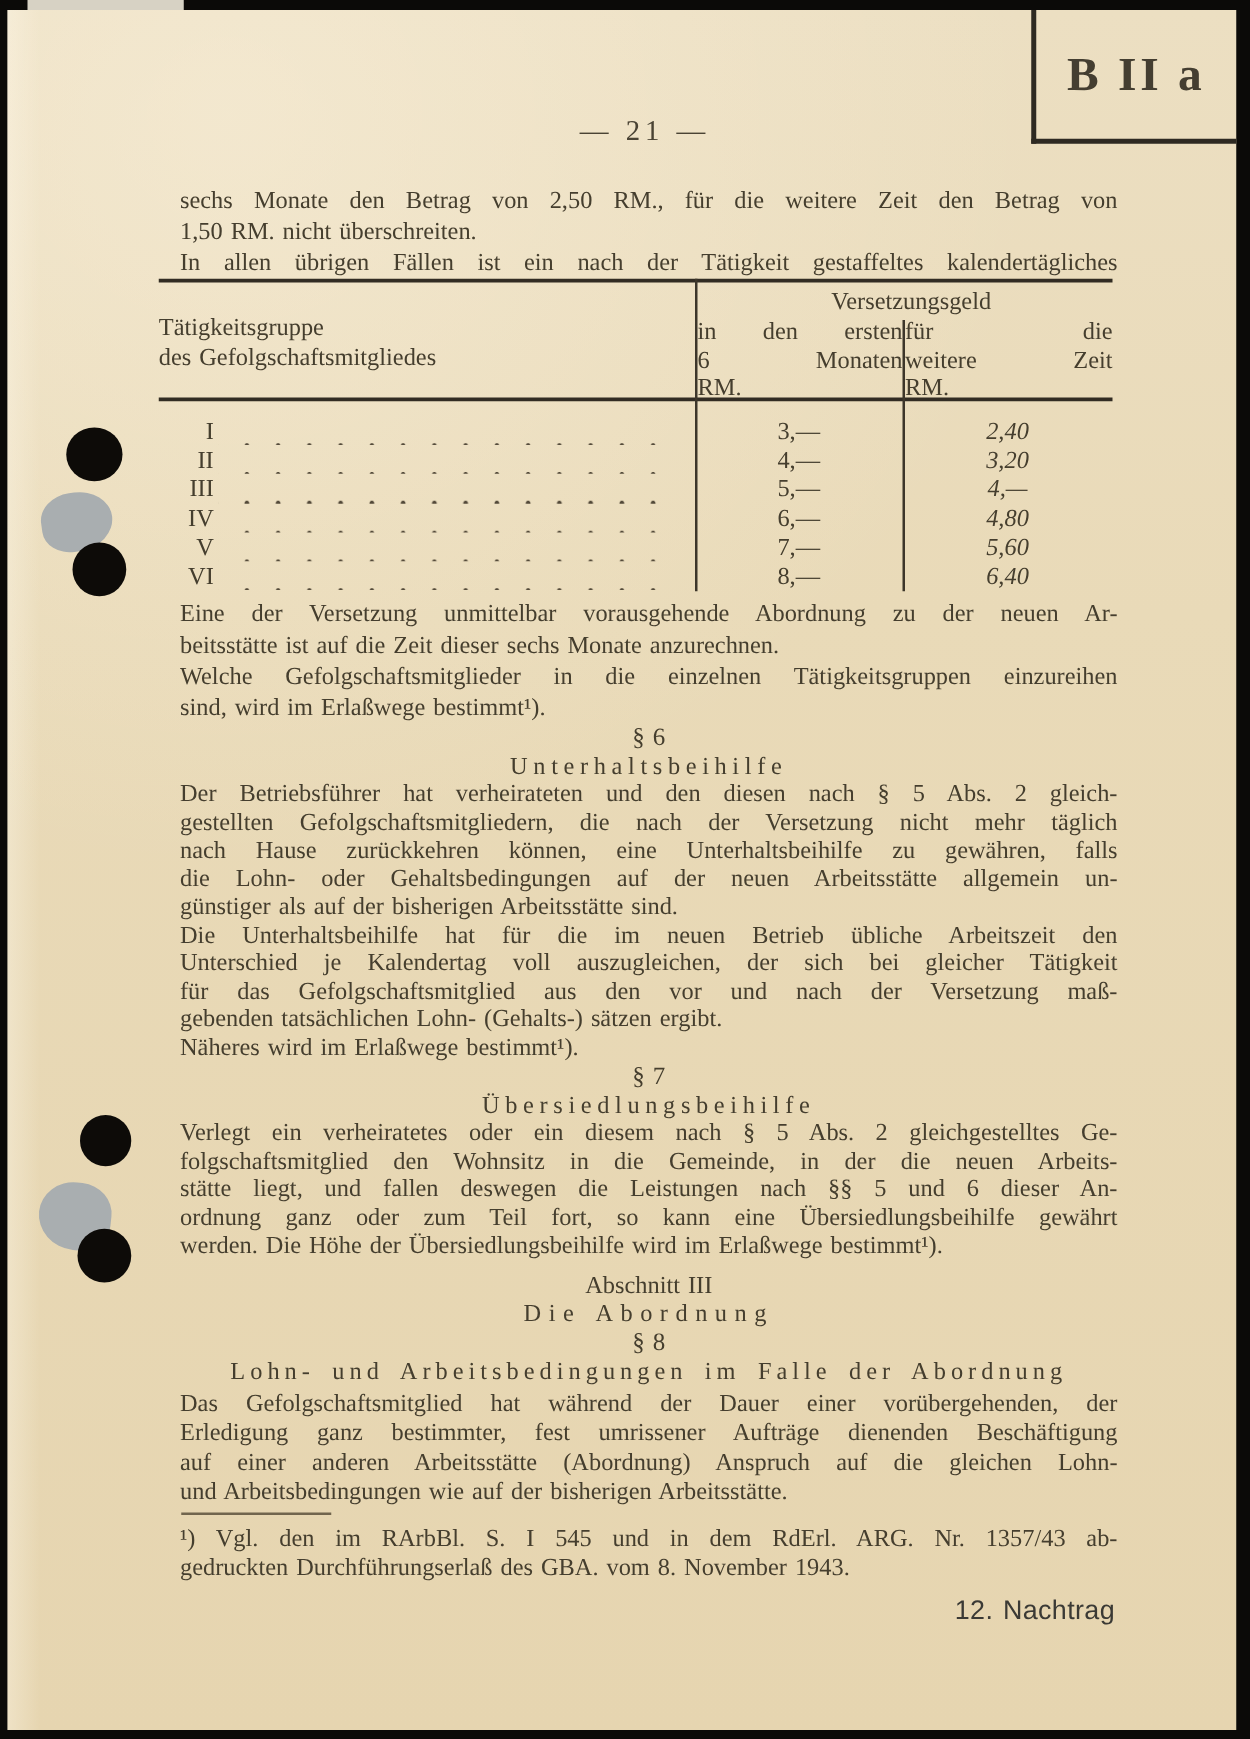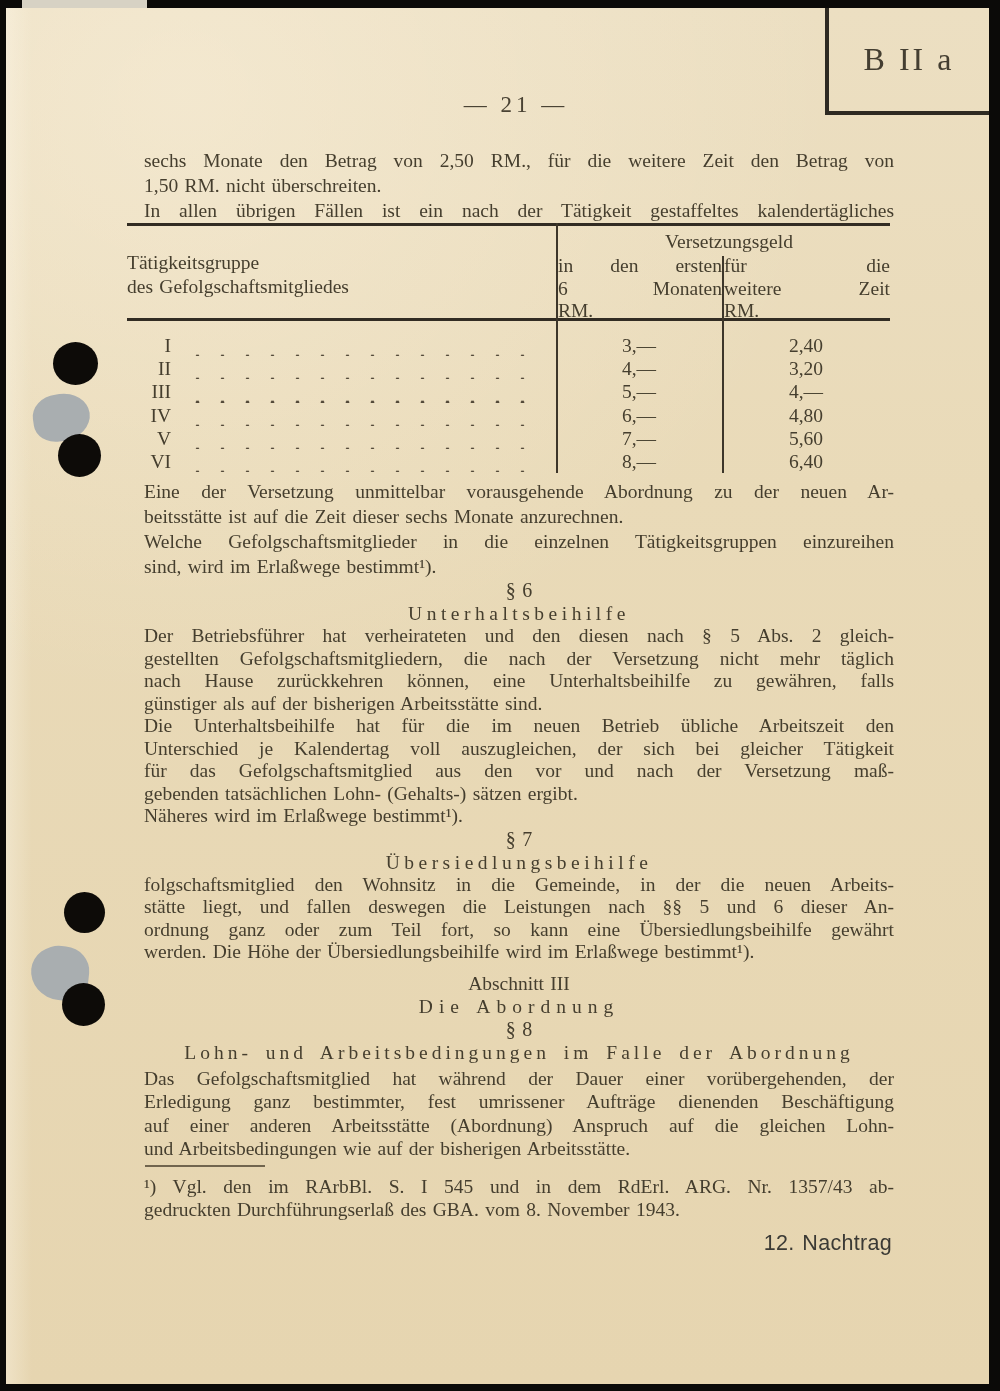--- a/index.html
+++ b/index.html
@@ -19,21 +19,21 @@
       linear-gradient(90deg, rgba(255,250,238,0.35) 0px, rgba(255,250,238,0) 26px),
       linear-gradient(180deg,#ecdfc2 0%, #e9dab8 35%, #e6d5b0 100%);
   }
   
   .b2a{
     position:absolute;top:0;right:0;width:160px;height:103px;
     border-left:4px solid #2e2a22;border-bottom:4px solid #2e2a22;
     display:flex;align-items:center;justify-content:center;
   }
   .b2a span{
-    font-size:32px;font-weight:400;letter-spacing:3px;color:#443e31;
+    font-size:38px;font-weight:700;letter-spacing:3px;color:#443e31;
   }
   .pageno{
     position:absolute;top:84px;left:360px;width:300px;
     text-align:center;font-size:23px;letter-spacing:4px;color:#4a4334;
   }
   
   .hole{position:absolute;border-radius:50%;background:var(--hole_black);}
   .ring{position:absolute;background:var(--hole_gray);}
   .ring.r1{left:27px;top:386px;width:57px;height:47px;border-radius:48% 52% 56% 44%;transform:rotate(-8deg);}
   .ring.r2{left:25px;top:938px;width:58px;height:54px;border-radius:52% 48% 44% 56%;transform:rotate(6deg);}
@@ -78,21 +78,21 @@
   .tbody{position:absolute;left:0;top:110px;width:763px;}
   .trow{display:flex;align-items:baseline;height:23.2px;font-size:19.5px;}
   .tnum{width:44px;text-align:right;padding-right:4px;flex:none;}
   .tleader{
     flex:1;align-self:stretch;margin-right:16px;
     background-image:radial-gradient(circle,rgba(66,57,42,0.9) 1.7px, rgba(66,57,42,0) 2.2px);
     background-size:25px 23.2px;background-position:10px 12px;background-repeat:repeat-x;
   }
   .tc{flex:none;text-align:center;}
   .tc2{width:166px;}
-  .tc3{width:168px;}
+  .tc3{width:168px;font-style:italic;}
   
   .fn-rule{width:120px;height:2px;background:rgba(84,72,52,0.8);margin:4px 0 8px 1px;}
   .footnote{line-height:23px;}
   
   .nachtrag{
     margin-top:10px;text-align:right;padding-right:2px;
     font-family:"Liberation Sans","DejaVu Sans",sans-serif;
     font-weight:normal;font-size:21.5px;color:#3b3a35;letter-spacing:0.3px;
   }
 </style>
@@ -196,35 +196,37 @@
           <div class="jline">Welche Gefolgschaftsmitglieder in die einzelnen Tätigkeitsgruppen einzureihen</div>
           <div class="jline jlast">sind, wird im Erlaßwege bestimmt¹).</div>
         </div>
 
       <div class="h-num">§ 6</div>
       <div class="h-title">Unterhaltsbeihilfe</div>
       <div class="para tight">
           <div class="jline">Der Betriebsführer hat verheirateten und den diesen nach § 5 Abs. 2 gleich-</div>
           <div class="jline">gestellten Gefolgschaftsmitgliedern, die nach der Versetzung nicht mehr täglich</div>
           <div class="jline">nach Hause zurückkehren können, eine Unterhaltsbeihilfe zu gewähren, falls</div>
+          <div class="jline">die Lohn- oder Gehaltsbedingungen auf der neuen Arbeitsstätte allgemein un-</div>
           <div class="jline jlast">günstiger als auf der bisherigen Arbeitsstätte sind.</div>
         </div>
       <div class="para tight">
           <div class="jline">Die Unterhaltsbeihilfe hat für die im neuen Betrieb übliche Arbeitszeit den</div>
           <div class="jline">Unterschied je Kalendertag voll auszugleichen, der sich bei gleicher Tätigkeit</div>
           <div class="jline">für das Gefolgschaftsmitglied aus den vor und nach der Versetzung maß-</div>
           <div class="jline jlast">gebenden tatsächlichen Lohn- (Gehalts-) sätzen ergibt.</div>
         </div>
       <div class="para tight">
           <div class="jline jlast">Näheres wird im Erlaßwege bestimmt¹).</div>
         </div>
 
       <div class="h-num">§ 7</div>
       <div class="h-title">Übersiedlungsbeihilfe</div>
       <div class="para tight">
+          <div class="jline">Verlegt ein verheiratetes oder ein diesem nach § 5 Abs. 2 gleichgestelltes Ge-</div>
           <div class="jline">folgschaftsmitglied den Wohnsitz in die Gemeinde, in der die neuen Arbeits-</div>
           <div class="jline">stätte liegt, und fallen deswegen die Leistungen nach §§ 5 und 6 dieser An-</div>
           <div class="jline">ordnung ganz oder zum Teil fort, so kann eine Übersiedlungsbeihilfe gewährt</div>
           <div class="jline jlast">werden. Die Höhe der Übersiedlungsbeihilfe wird im Erlaßwege bestimmt¹).</div>
         </div>
 
       <div class="h-part">Abschnitt III</div>
       <div class="h-title wide">Die Abordnung</div>
       <div class="h-num">§ 8</div>
       <div class="h-long">Lohn- und Arbeitsbedingungen im Falle der Abordnung</div>

